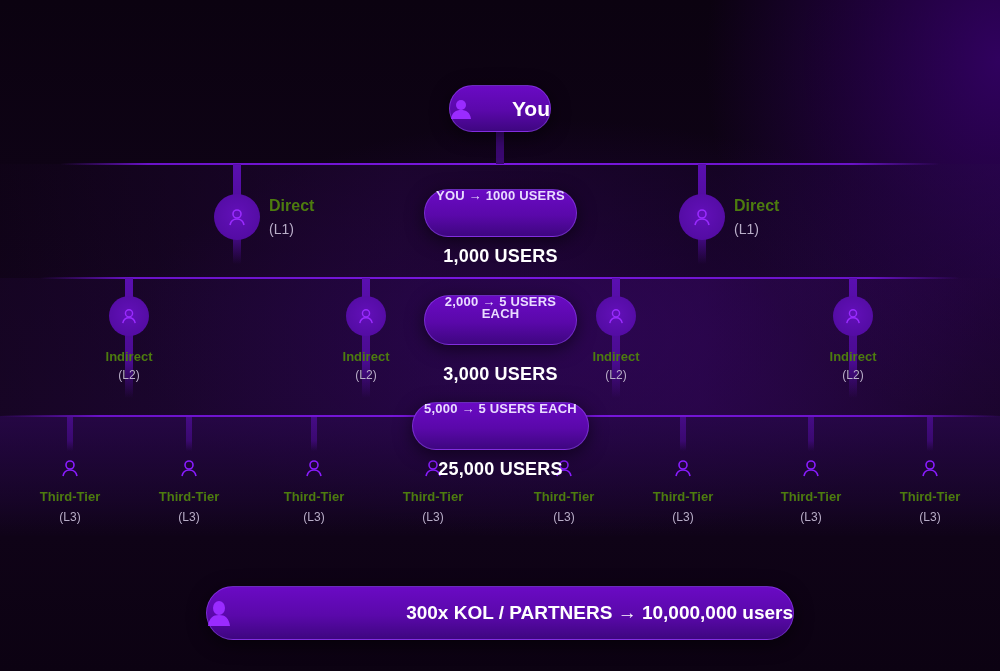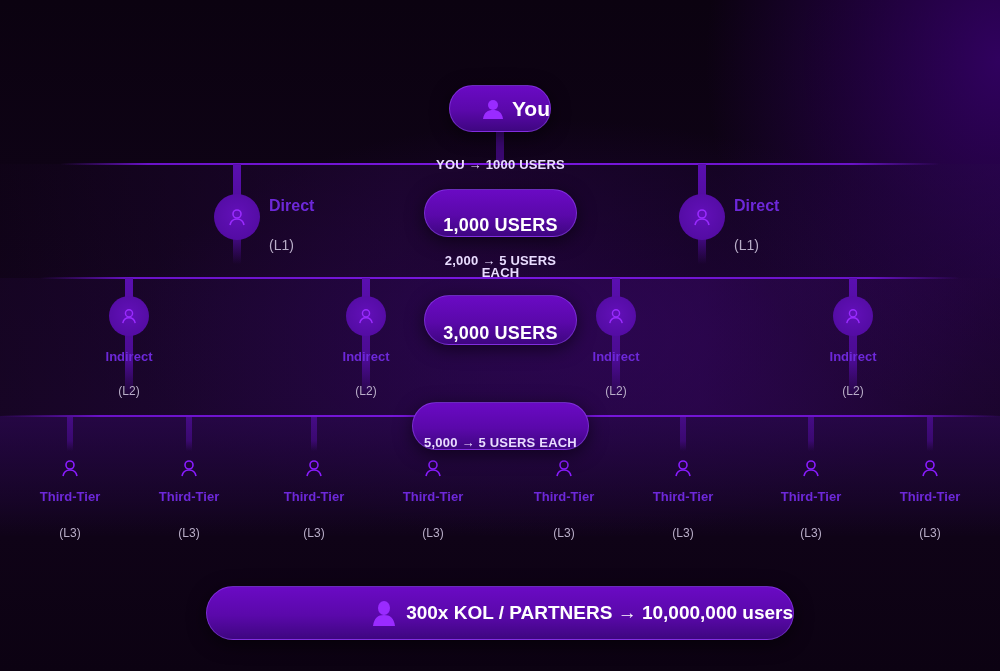--- a/index.html
+++ b/index.html
@@ -28,40 +28,40 @@
 
   .vstem { position: absolute; width: 8px; background: linear-gradient(180deg, #5a0fb0 0%, #4a0b90 70%, rgba(74,11,144,0) 100%); }
 
   
   .pill {
     position: absolute;
     border-radius: 999px;
     background: linear-gradient(180deg, #6a0ac4 0%, #5a08aa 55%, #3e0680 100%);
     border: 1px solid rgba(160,90,255,0.45);
     box-shadow: 0 4px 18px rgba(0,0,0,0.55);
-    display: flex; flex-direction: column; align-items: center; justify-content: flex-end;
+    display: flex; flex-direction: column; align-items: center; justify-content: space-between;
     text-align: center;
   }
   .pill .small { font-size: 13px; font-weight: 700; letter-spacing: 0.2px; color: #e9dcff; line-height: 12px; }
   .pill .big { font-size: 18px; font-weight: 700; color: #fff; line-height: 22px; letter-spacing: 0.2px; margin-top: 43px; }
 
   .you-pill { left: 449px; top: 85px; width: 102px; height: 47px; flex-direction: row; gap: 8px; }
   .you-pill .label { font-size: 21px; font-weight: 700; }
 
   .bottom-pill { left: 206px; top: 586px; width: 588px; height: 54px; flex-direction: row; gap: 10px; }
   .bottom-pill .label { font-size: 19px; font-weight: 700; }
 
   
   .node-circle {
     position: absolute; border-radius: 50%;
     background: radial-gradient(circle at 50% 45%, #6210b8 0%, #540ca4 70%, #4a0a92 100%);
     display: flex; align-items: center; justify-content: center;
   }
-  .title { position: absolute; font-weight: 700; color: #6d28d9; white-space: nowrap; }
-  .sub { position: absolute; color: #b9aec8; white-space: nowrap; margin-top: 16px; }
+  .title { position: absolute; font-weight: 700; color: #4d7c0f; white-space: nowrap; }
+  .sub { position: absolute; color: #b9aec8; white-space: nowrap; }
 
   svg { display: block; }
 </style>
 </head>
 <body>
 
 <div class="band band1"></div>
 <div class="band band2"></div>
 <div class="band band3"></div>
 
@@ -232,20 +232,21 @@
 <div class="sub" style="left:514px; top:510px; width:100px; text-align:center; font-size:12px;">(L3)</div>
 <div class="title" style="left:633px; top:489px; width:100px; text-align:center; font-size:13px;">Third-Tier</div>
 <div class="sub" style="left:633px; top:510px; width:100px; text-align:center; font-size:12px;">(L3)</div>
 <div class="title" style="left:761px; top:489px; width:100px; text-align:center; font-size:13px;">Third-Tier</div>
 <div class="sub" style="left:761px; top:510px; width:100px; text-align:center; font-size:12px;">(L3)</div>
 <div class="title" style="left:880px; top:489px; width:100px; text-align:center; font-size:13px;">Third-Tier</div>
 <div class="sub" style="left:880px; top:510px; width:100px; text-align:center; font-size:12px;">(L3)</div>
 
 <div class="pill" style="left:412px; top:402px; width:177px; height:48px;">
   <div class="small">5,000 → 5 USERS EACH</div>
+  <div class="big">25,000 USERS</div>
 </div>
 
 <div class="pill bottom-pill">
   <span>
     <svg width="24" height="26" viewBox="0 0 24 26">
         <ellipse cx="12" cy="8" rx="6" ry="7" fill="#9a2bff"></ellipse>
         <path d="M1 26 C2 18 6 15 12 15 C18 15 22 18 23 26 Z" fill="#9a2bff"></path>
       </svg>
   </span>
   <span class="label">300x KOL / PARTNERS → 10,000,000 users</span>

